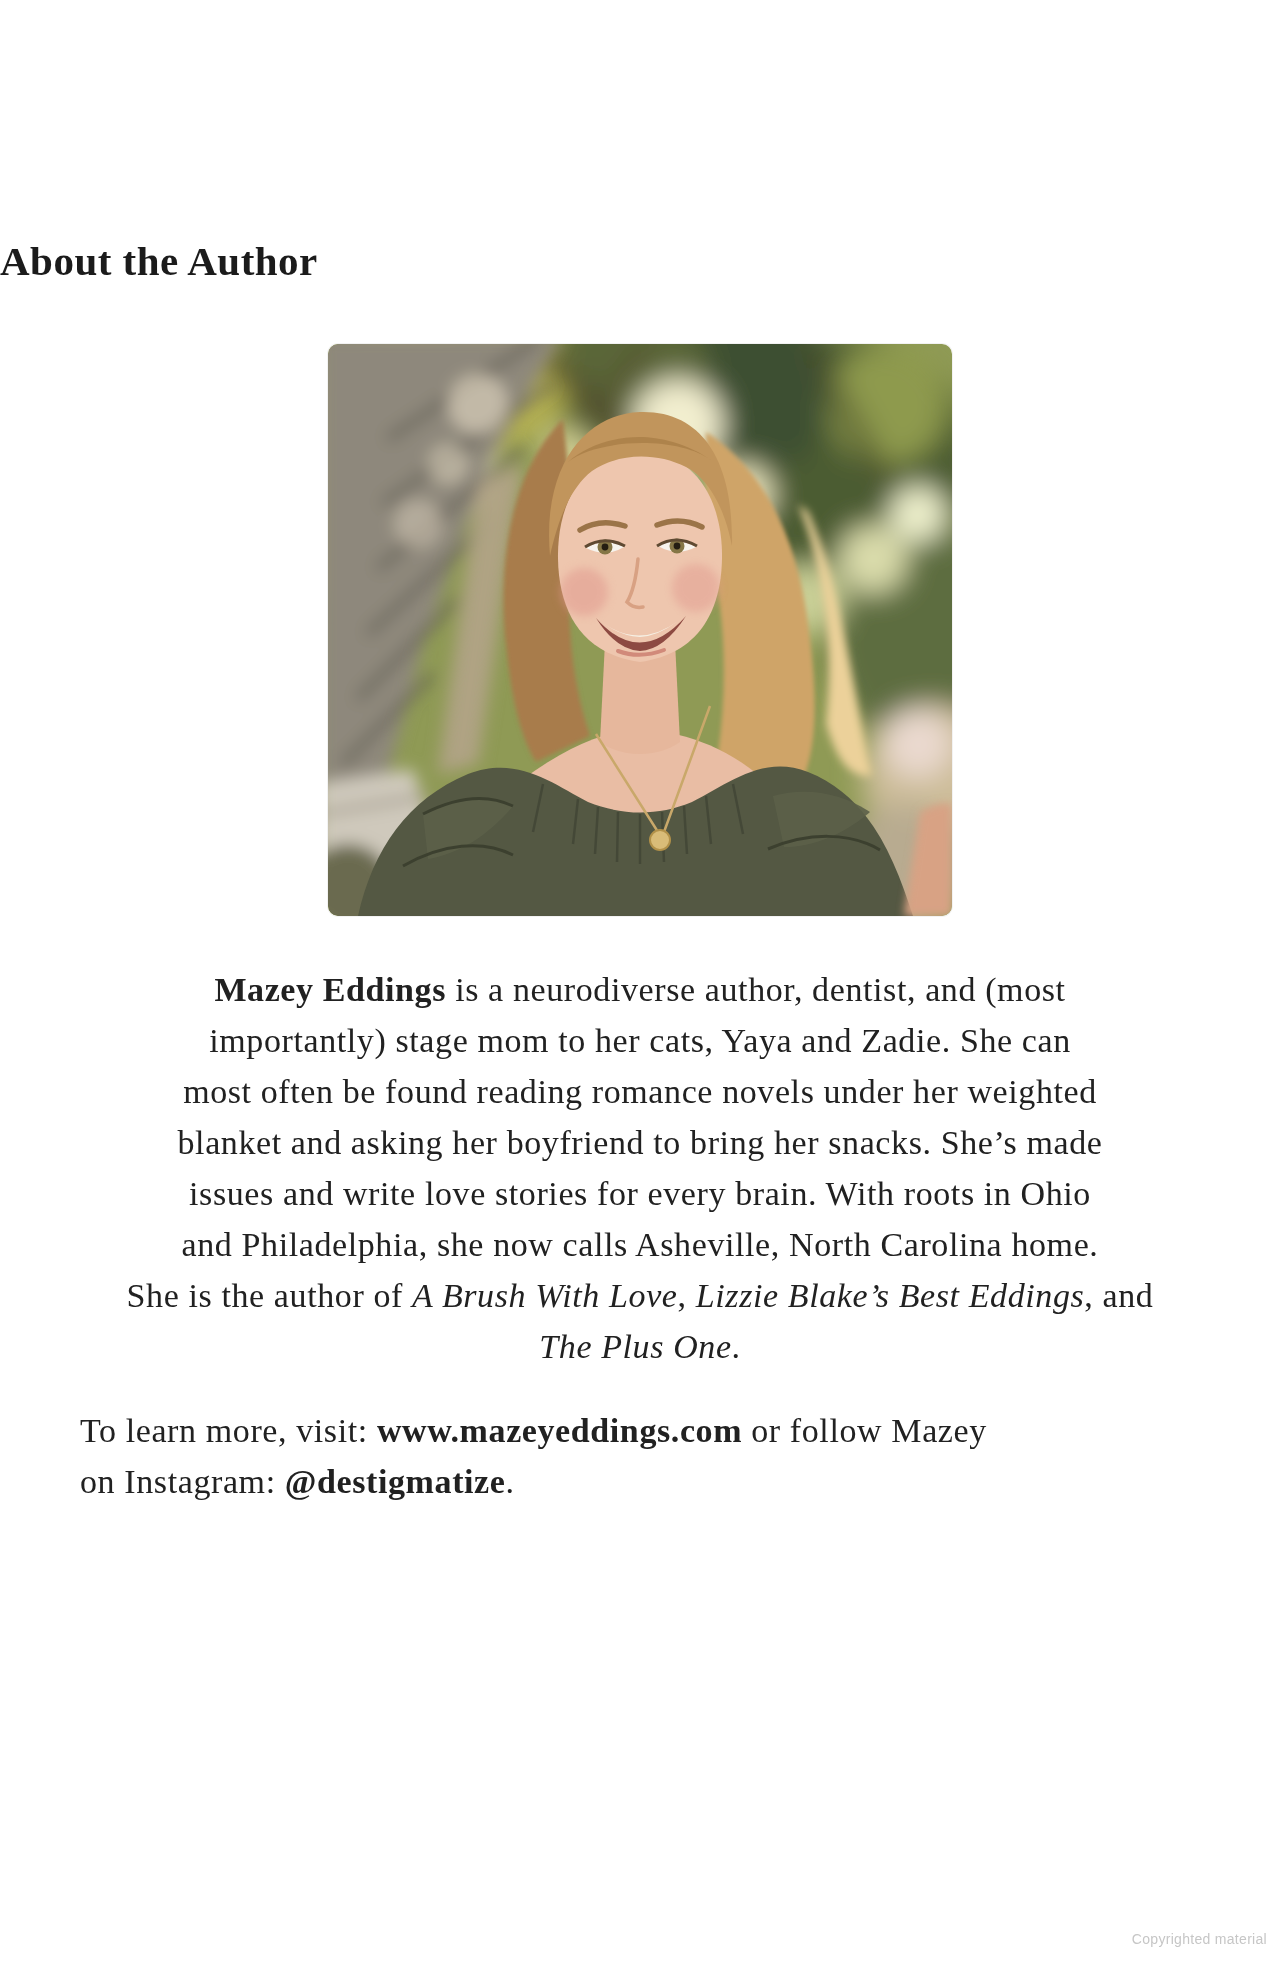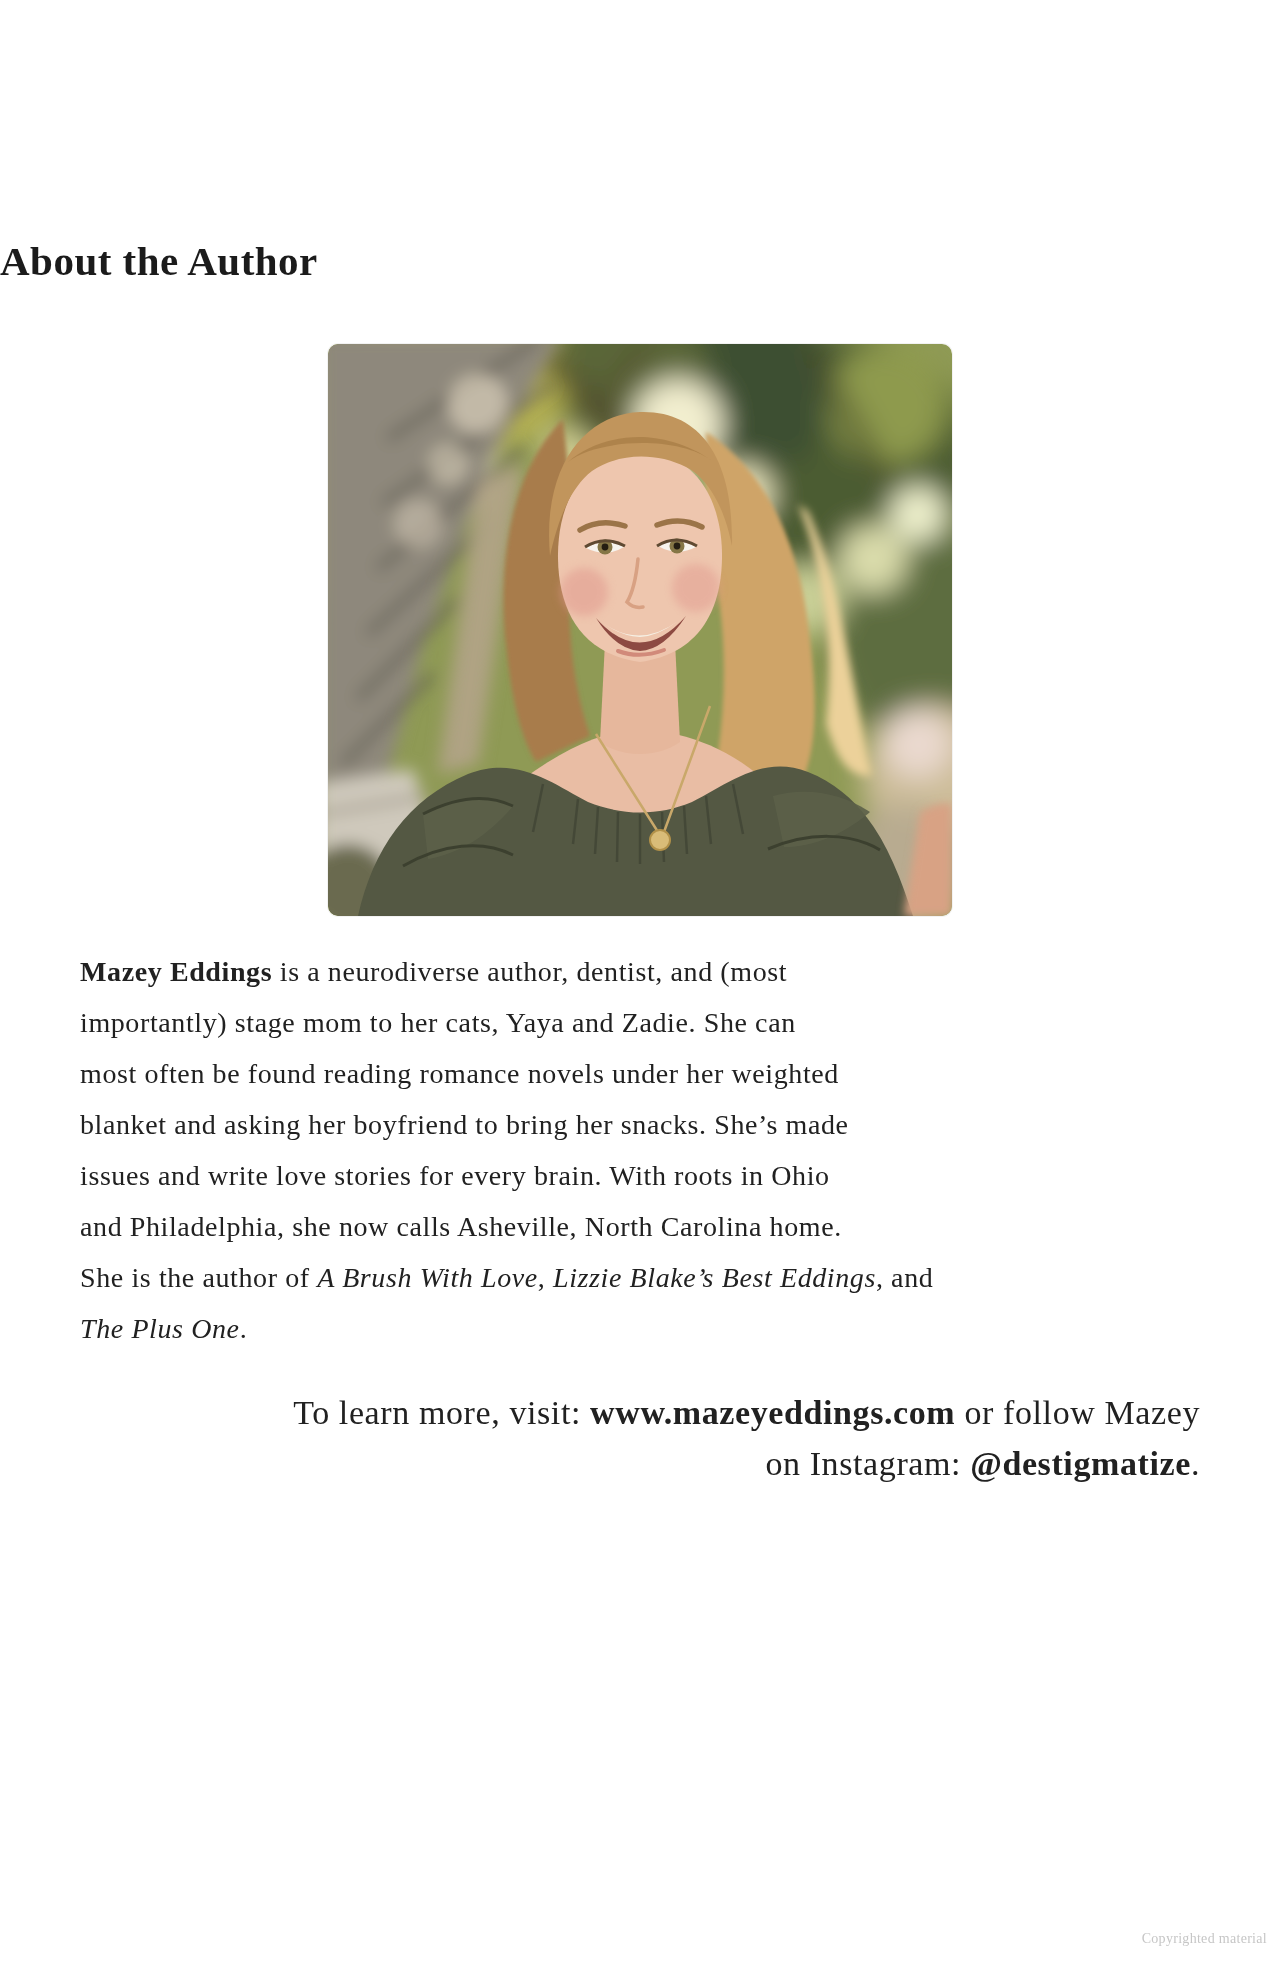--- a/index.html
+++ b/index.html
@@ -33,44 +33,45 @@
     width:624px;height:572px;
     margin:58px auto 0;
     border-radius:10px;
     overflow:hidden;
     box-shadow:0 0 0 1px rgba(0,0,0,0.05);
     background:#cfd3a8;
   }
   .photo-wrap svg{display:block;}
   .bio-text{
     width:1120px;
-    margin:30px auto 0;
-    font-size:28px;
+    margin:48px auto 0;
+    text-align:center;
+    font-size:34px;
     line-height:51px;
     letter-spacing:.6px;
     color:var(--text-color);
   }
   .contact-text{
     width:1120px;
     margin:33px auto 0;
-    text-align:right;
+    text-align:left;
     font-size:34px;
     line-height:51px;
     letter-spacing:.6px;
     color:var(--text-color);
   }
   .line{white-space:nowrap;}
   .seg-bold{font-weight:700;}
   .seg-italic{font-style:italic;}
   .seg-normal{}
   .watermark{
     position:absolute;
     right:13px;
     bottom:19px;
-    font-family:Liberation Serif, serif;
+    font-family:Liberation Sans, sans-serif;
     font-size:14px;
     letter-spacing:.3px;
     color:var(--watermark-color);
     text-align:right;
   }
 </style>
 </head>
 <body>
 
 <div>

